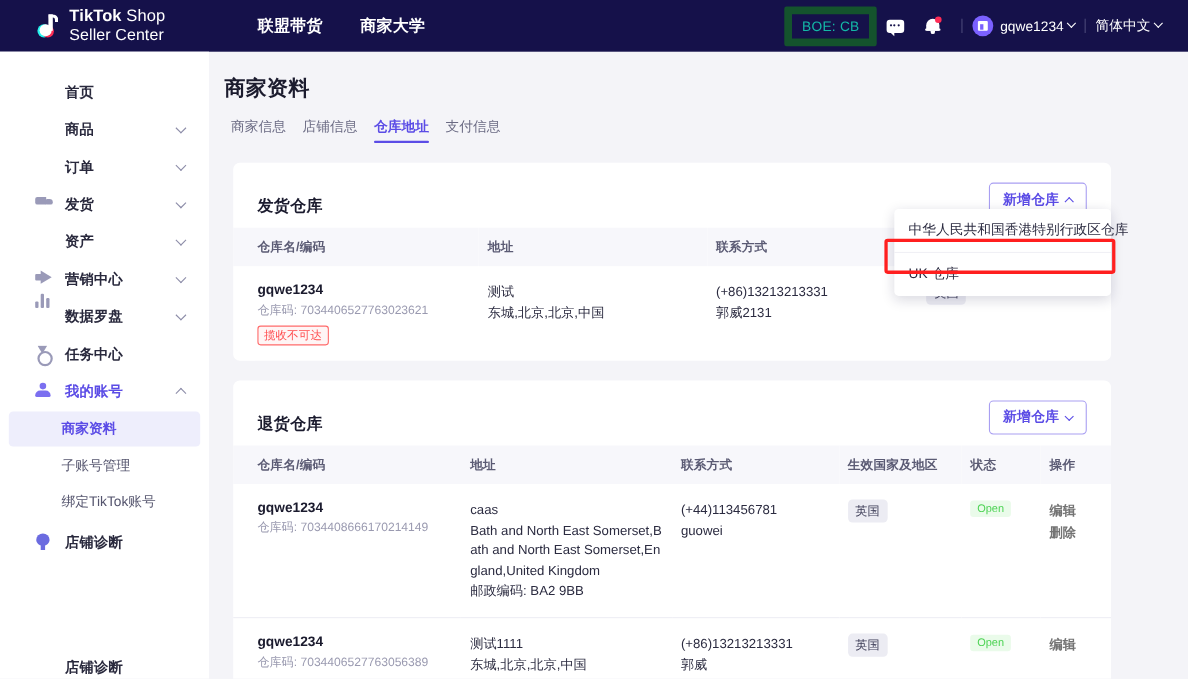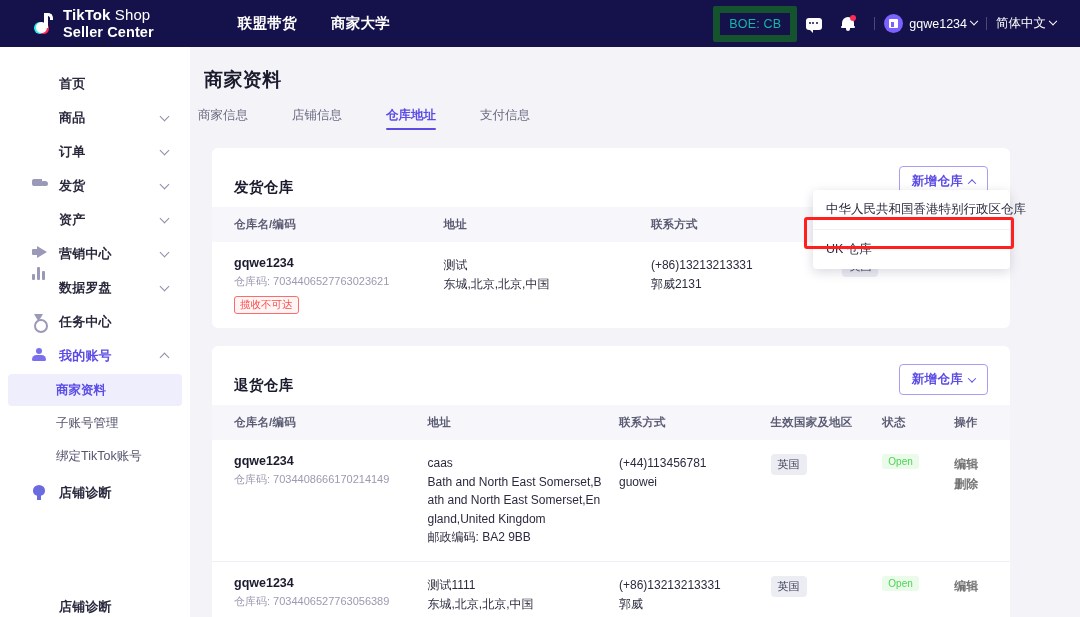--- a/index.html
+++ b/index.html
@@ -24,21 +24,21 @@
   .tn-cyan { left: 0px; top: 10px; width: 12px; height: 12px; background: #25f4ee; }
   .tn-pink { left: 4px; top: 11px; width: 11px; height: 11px; background: #fe2c55; }
   .tn-white { left: 2px; top: 10px; width: 11px; height: 11px; background: #fff; }
   .tn-stem { position: absolute; left: 10px; top: 1px; width: 3.5px; height: 15px; background: #fff; }
   .tn-hook { position: absolute; left: 10px; top: 1px; width: 9px; height: 7px;
              border-top: 3.5px solid #fff; border-right: 3.5px solid #fff; border-top-right-radius: 5px; }
   .brand-text { line-height: 1.12; }
   .brand-l1 { font-size: 15px; color: #fff; letter-spacing: .1px; }
   .brand-l1 b { font-weight: 700; }
   .brand-l1 span { font-weight: 400; }
-  .brand-l2 { font-size: 14.5px; color: #fff; font-weight: 700; letter-spacing: .1px; }
+  .brand-l2 { font-size: 14.5px; color: #fff; font-weight: 400; letter-spacing: .1px; }
 
   .top-nav { display: flex; align-items: center; margin-left: 84px; gap: 34px; }
   .top-nav a { color: #fff; font-size: 14.5px; font-weight: 700; text-decoration: none; letter-spacing: .3px; }
 
   .header-right { position: absolute; right: 20px; top: 0; height: 47px; display: flex; align-items: center; gap: 0; }
   .boe-box {
     border: 7px solid #14532d; color: #14b8a6; font-size: 12.5px;
     padding: 4px 9px; border-radius: 2px; letter-spacing: .2px;
   }
   .hdr-icon { width: 34px; height: 30px; display: flex; align-items: center; justify-content: center; position: relative; }
@@ -125,21 +125,21 @@
   .ico-person:after { content:""; position:absolute; left:0; top:7px; width:14px; height:6px; background:#7b6ff0; border-radius:6px 6px 2px 2px; }
   .ico-shop { width: 14px; height: 15px; position: relative; }
   .ico-shop:before { content:""; position:absolute; left:1px; top:0; width:12px; height:11px; background:#6b6be0; border-radius:50% 50% 45% 45%; }
   .ico-shop:after { content:""; position:absolute; left:5px; top:10px; width:4px; height:5px; background:#6b6be0; }
   .ico-help { width: 14px; height: 14px; background: #6b6be0; border-radius: 2px; position: relative; }
   .ico-help:after { content:"?"; position:absolute; left:4px; top:-1px; color:#fff; font-size:10px; font-weight:700; }
 
   
   .main { position: absolute; left: 190px; top: 47px; width: 890px; height: 570px; overflow: hidden; }
   .page-title { font-size: 19px; font-weight: 700; color: #1b1b2e; margin: 20px 0 0 14px; letter-spacing: .4px; }
-  .tabs { display: flex; gap: 44px; margin: 14px 0 0 8px; }
+  .tabs { display: flex; gap: 15px; margin: 14px 0 0 20px; }
   .tab { font-size: 12.5px; color: #6a6a83; padding-bottom: 6px; cursor: pointer; position: relative; }
   .tab.active { color: #5b4ce6; font-weight: 700; }
   .tab.active:after { content:""; position:absolute; left:0; right:0; bottom:0; height:2px; background:#5b4ce6; border-radius:2px; }
 
   .card {
     background: #fff; border-radius: 6px; margin: 18px 70px 0 22px; position: relative;
   }
   .card-head { display: flex; align-items: flex-end; justify-content: space-between; padding: 18px 22px 10px 22px; }
   .card-title { font-size: 14.5px; font-weight: 700; color: #1b1b2e; letter-spacing: .4px; }
   .add-btn {

